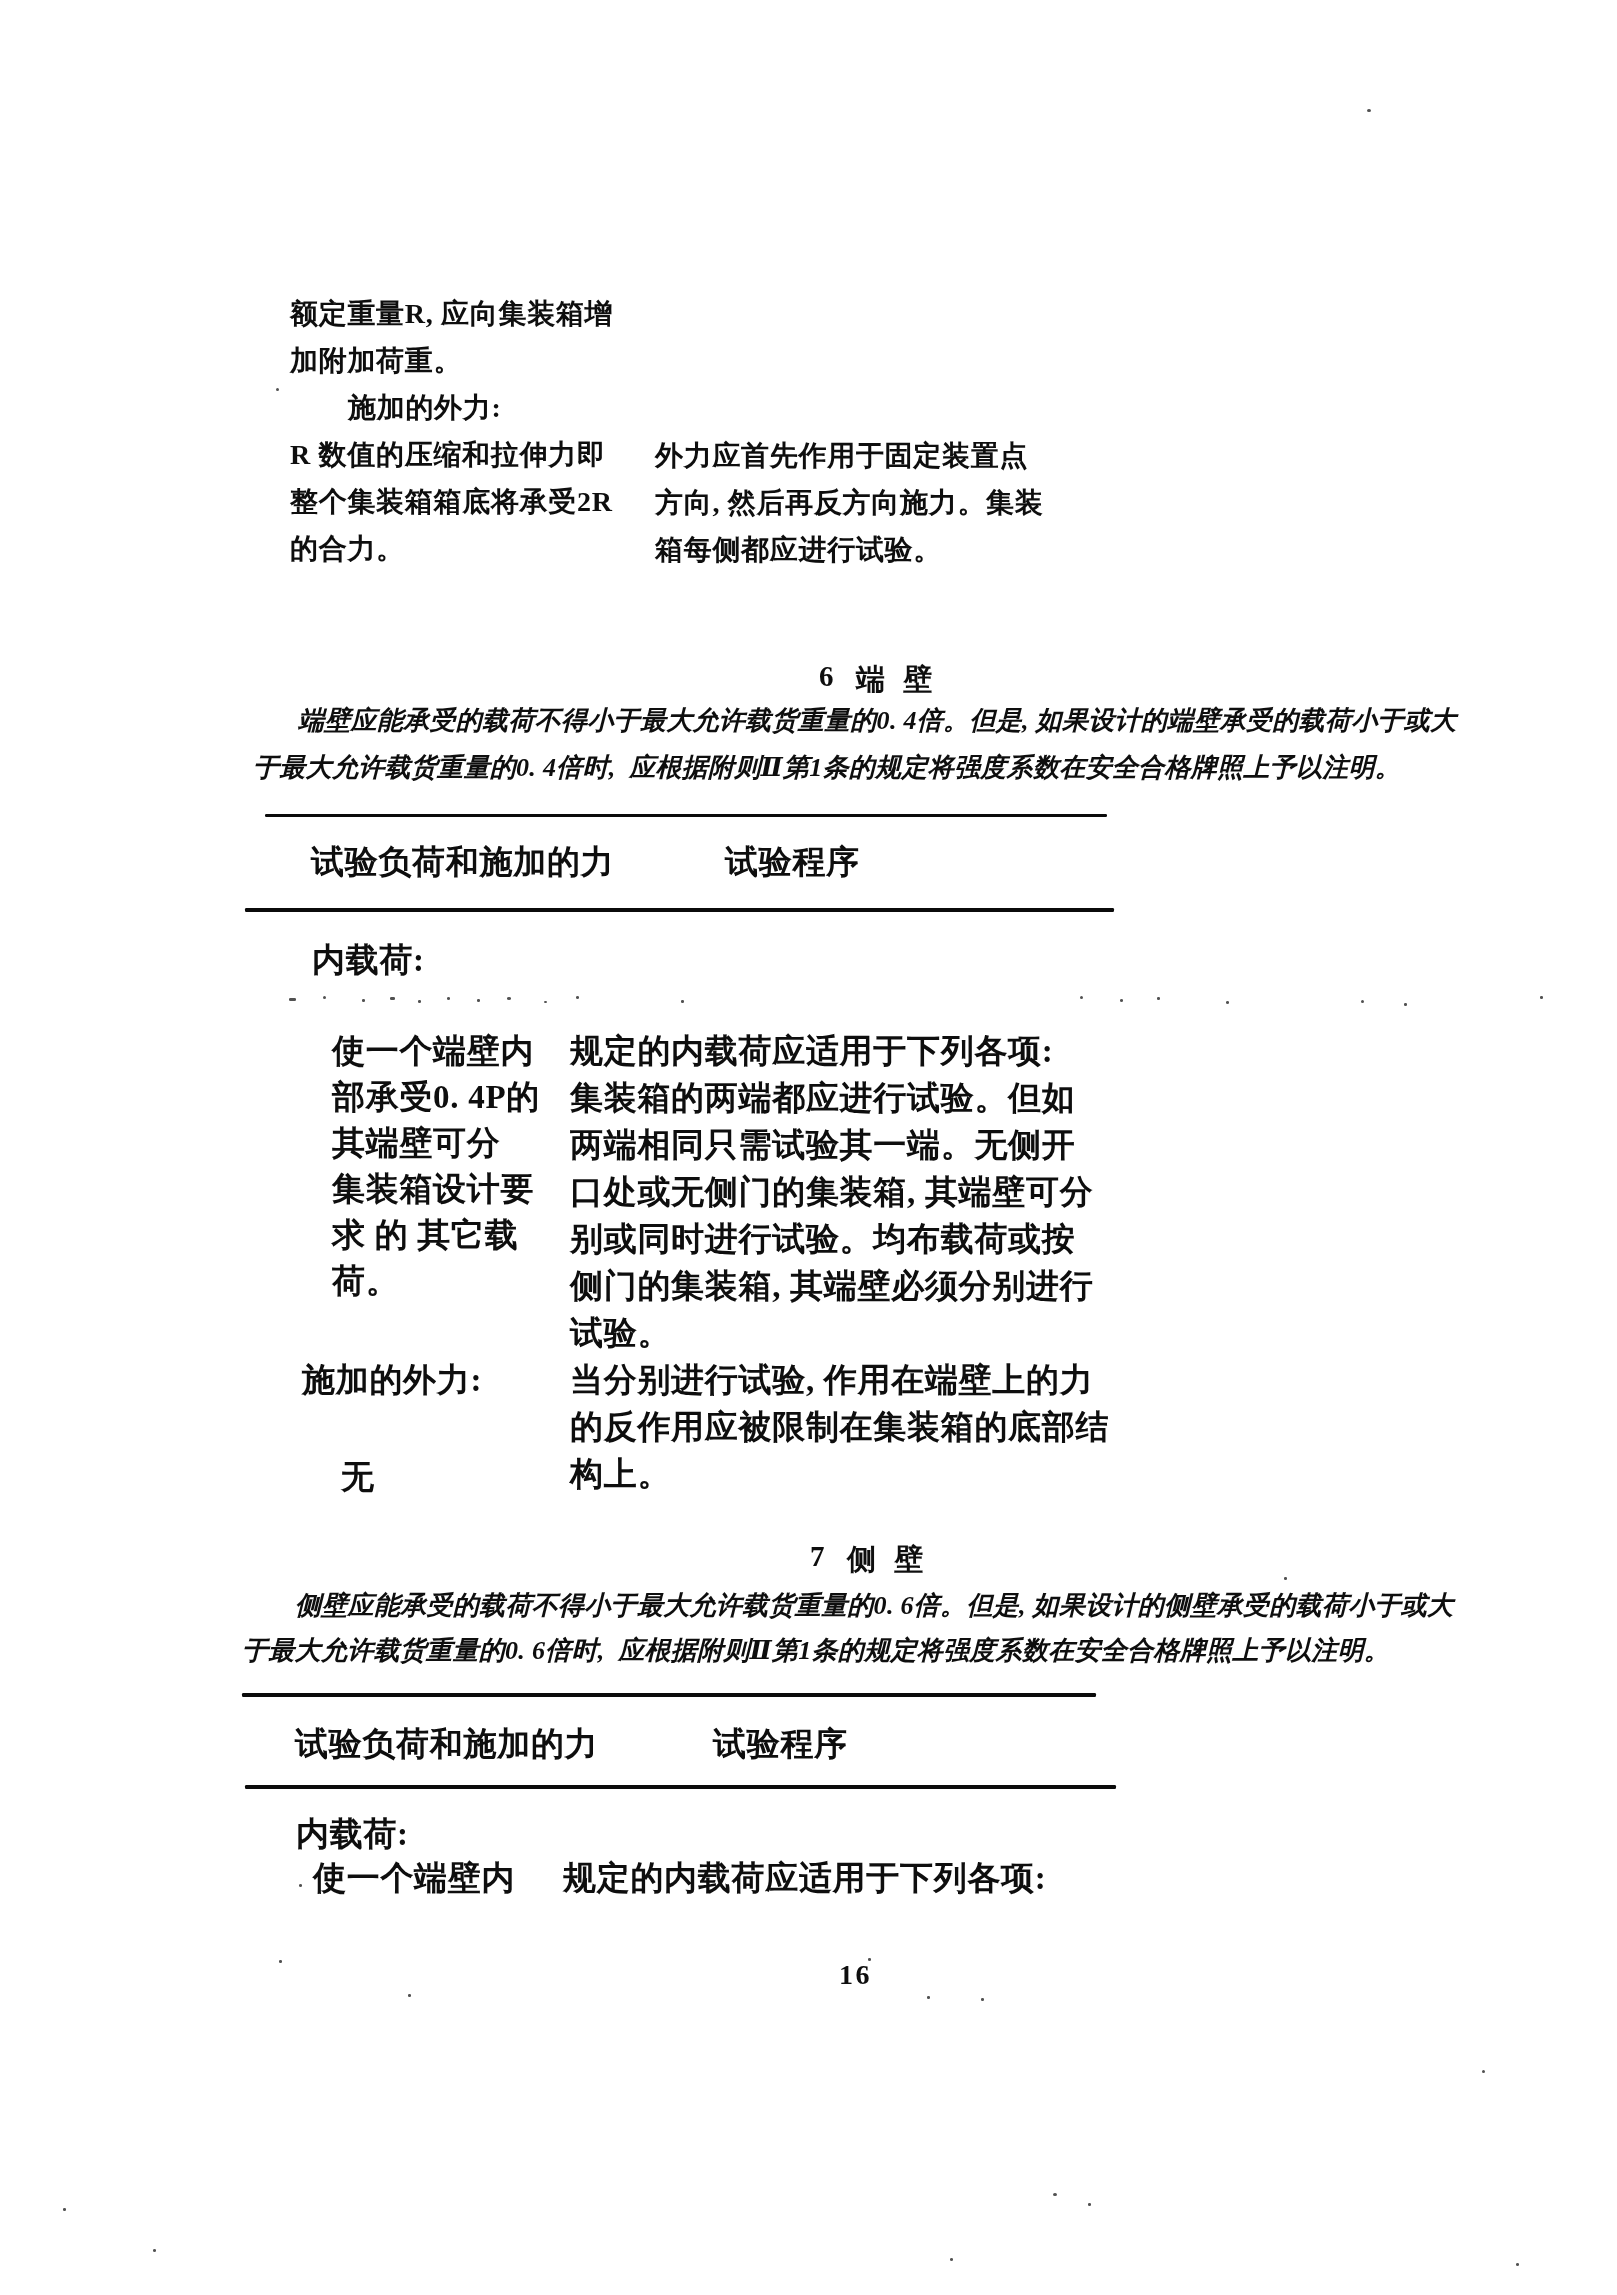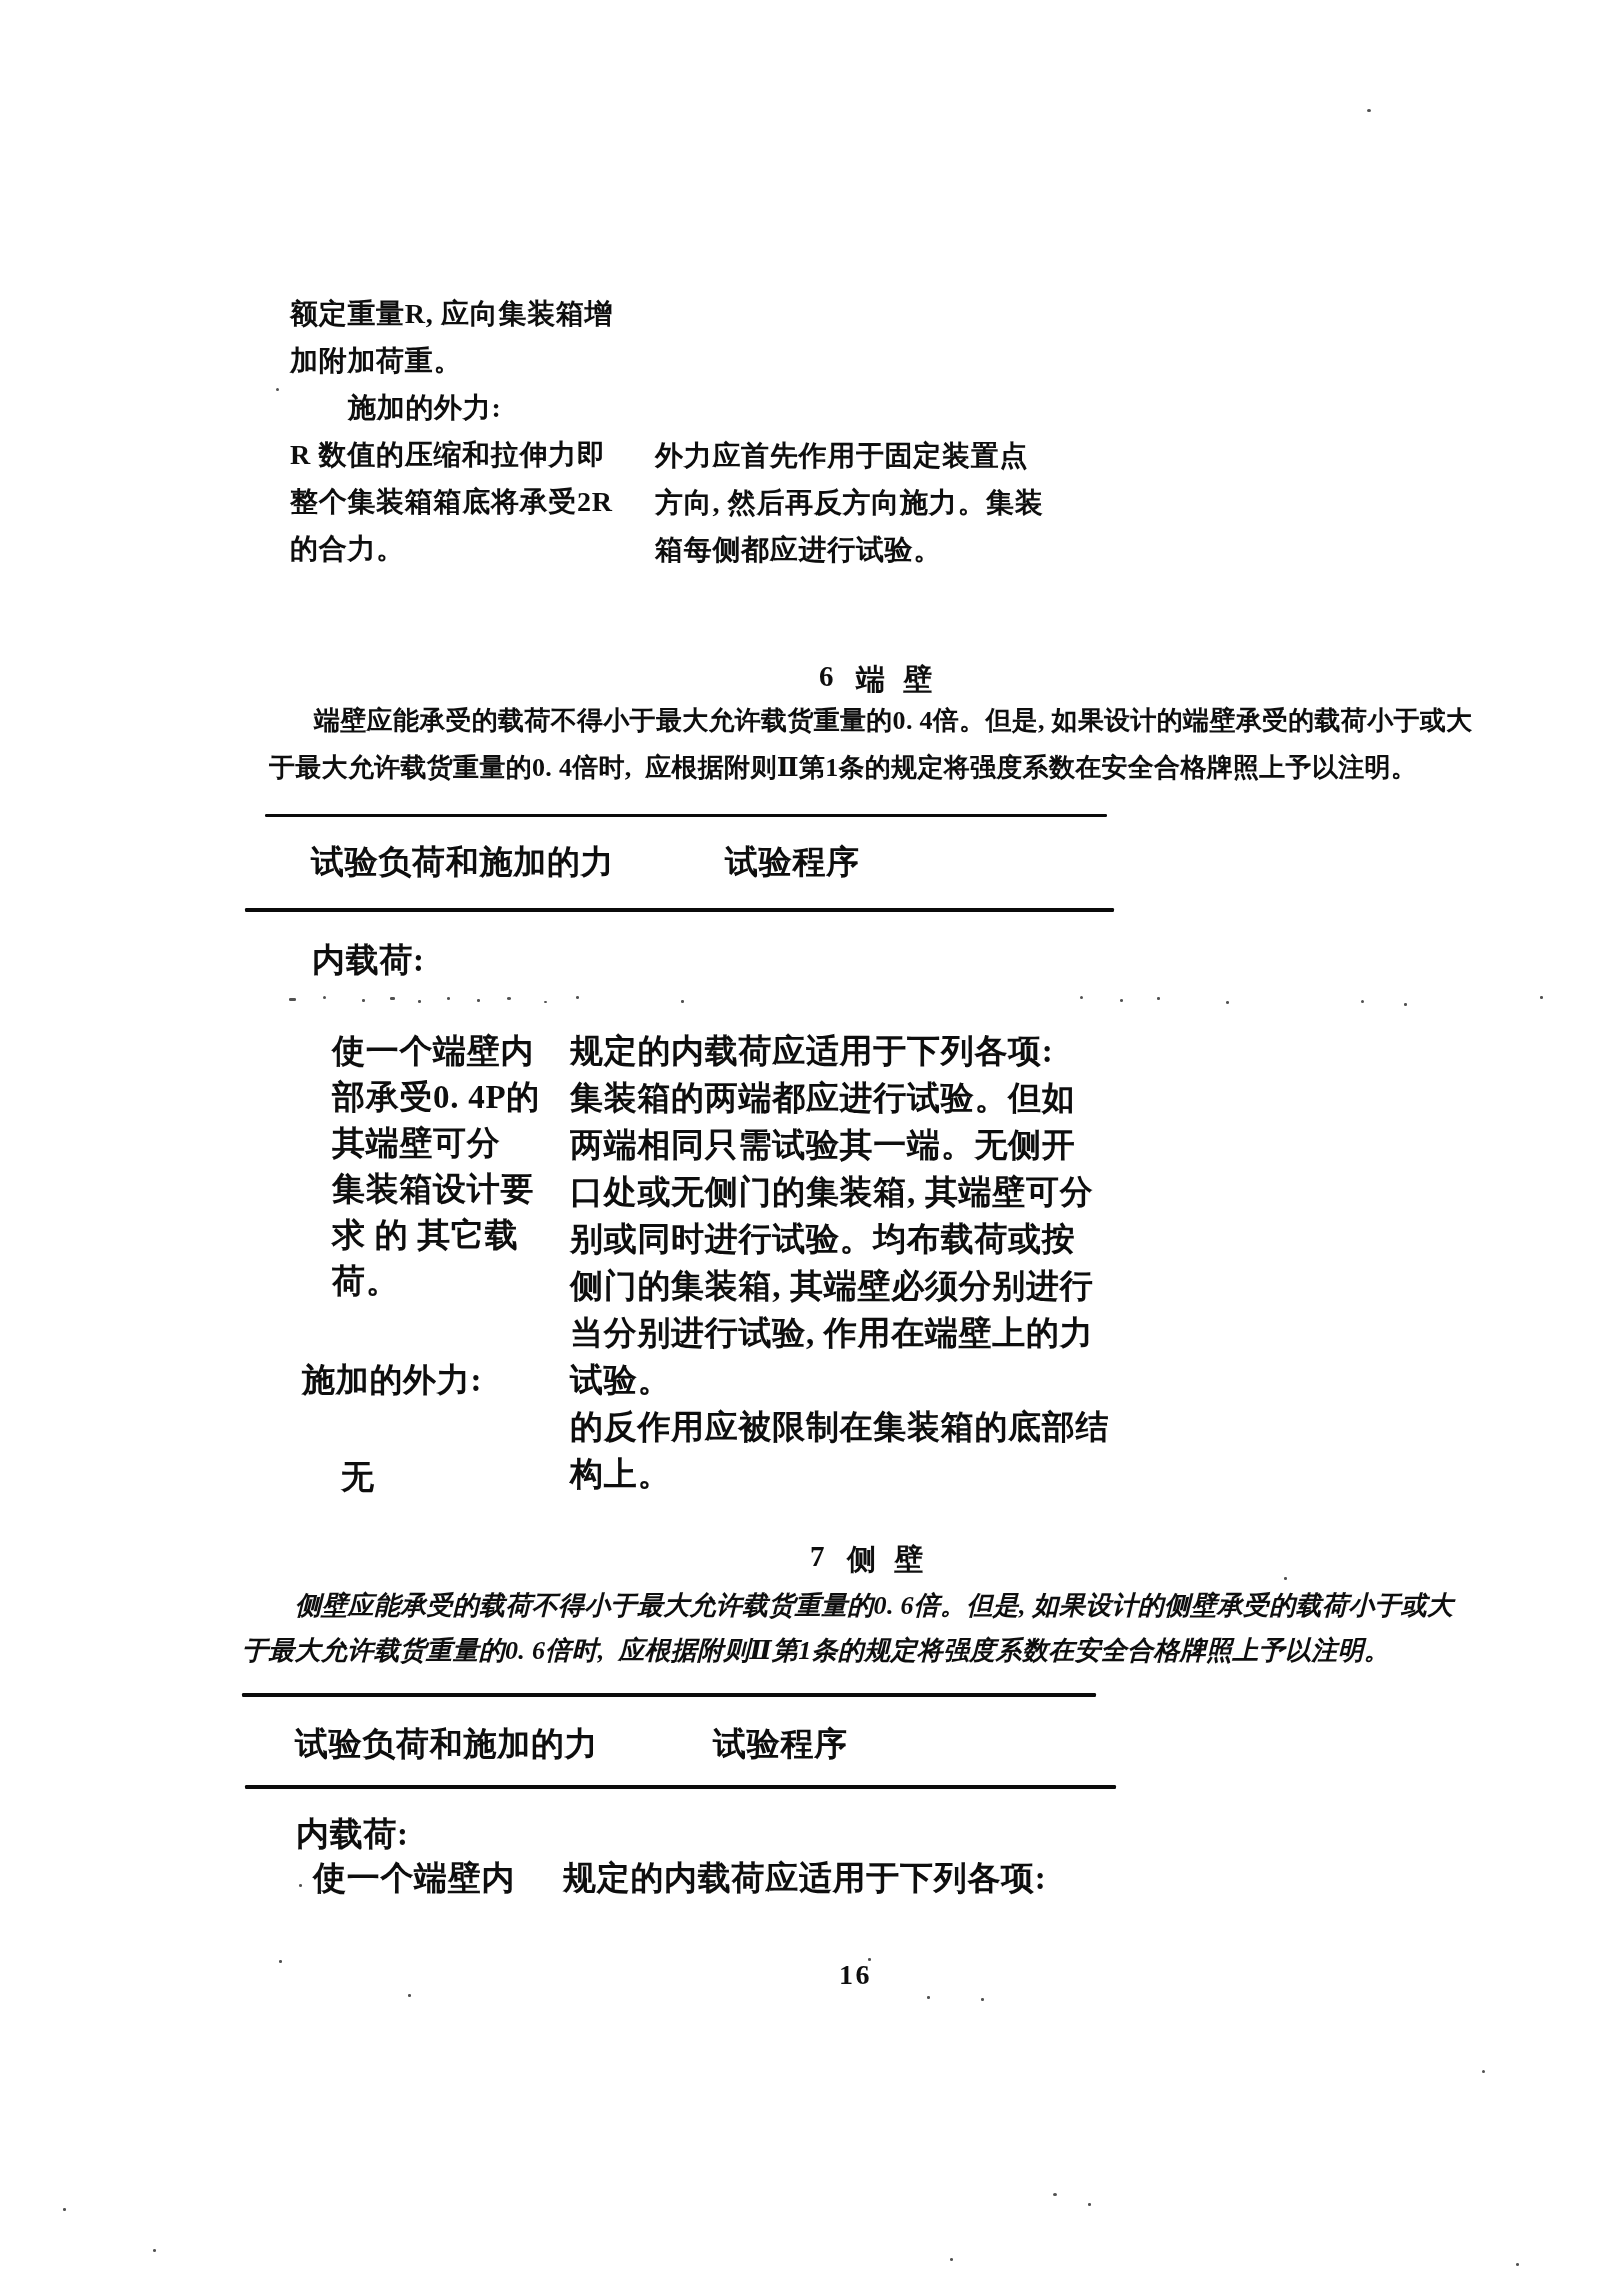--- a/index.html
+++ b/index.html
@@ -26,21 +26,21 @@
   
   .sec-title{display:flex;gap:22.4px;font-size:29px;font-weight:700;}
   .sec-title .title-chars{letter-spacing:18.4px;}
   .sec-title-6{left:819px;top:660px;}
   .sec-title-7{left:810px;top:1540px;}
 
   
   .para{font-size:26px;letter-spacing:0.3px;}
   .para .line{line-height:47px;height:47px;}
   .para .line.first{text-indent:45px;}
-  .para-6{left:269px;top:697px;width:1251px;}
+  .para-6{left:253px;top:697px;width:1251px;font-style:italic;}
   .para-7{left:242px;top:1583px;width:1251px;font-style:italic;}
   .para-7 .line{line-height:45px;height:45px;}
   .para-7 .line.first{text-indent:53px;}
 
   
   .rule{background:#0b0b0b;border-radius:1.3px;}
   .rule-1{left:265px;top:814px;width:842px;height:3.3px;}
   .rule-2{left:245px;top:908px;width:869px;height:4px;}
   .rule-3{left:242px;top:1693px;width:854px;height:4px;}
   .rule-4{left:245px;top:1785px;width:871px;height:4px;}
@@ -115,22 +115,22 @@
     <span class="line">荷。</span>
   </div>
 
   <div class="abs cell t1-proc-col">
     <span class="line">规定的内载荷应适用于下列各项:</span>
     <span class="line">集装箱的两端都应进行试验。但如</span>
     <span class="line">两端相同只需试验其一端。无侧开</span>
     <span class="line">口处或无侧门的集装箱, 其端壁可分</span>
     <span class="line">别或同时进行试验。均布载荷或按</span>
     <span class="line">侧门的集装箱, 其端壁必须分别进行</span>
+    <span class="line">试验。</span>
     <span class="line">当分别进行试验, 作用在端壁上的力</span>
-    <span class="line">试验。</span>
     <span class="line">的反作用应被限制在集装箱的底部结</span>
     <span class="line">构上。</span>
   </div>
 
   <div class="abs cell t1-ext-label">施加的外力:</div>
   <div class="abs cell t1-none">无</div>
 
   <div class="abs sec-title sec-title-7">
     <span>7</span>
     <span class="title-chars">侧壁</span>

